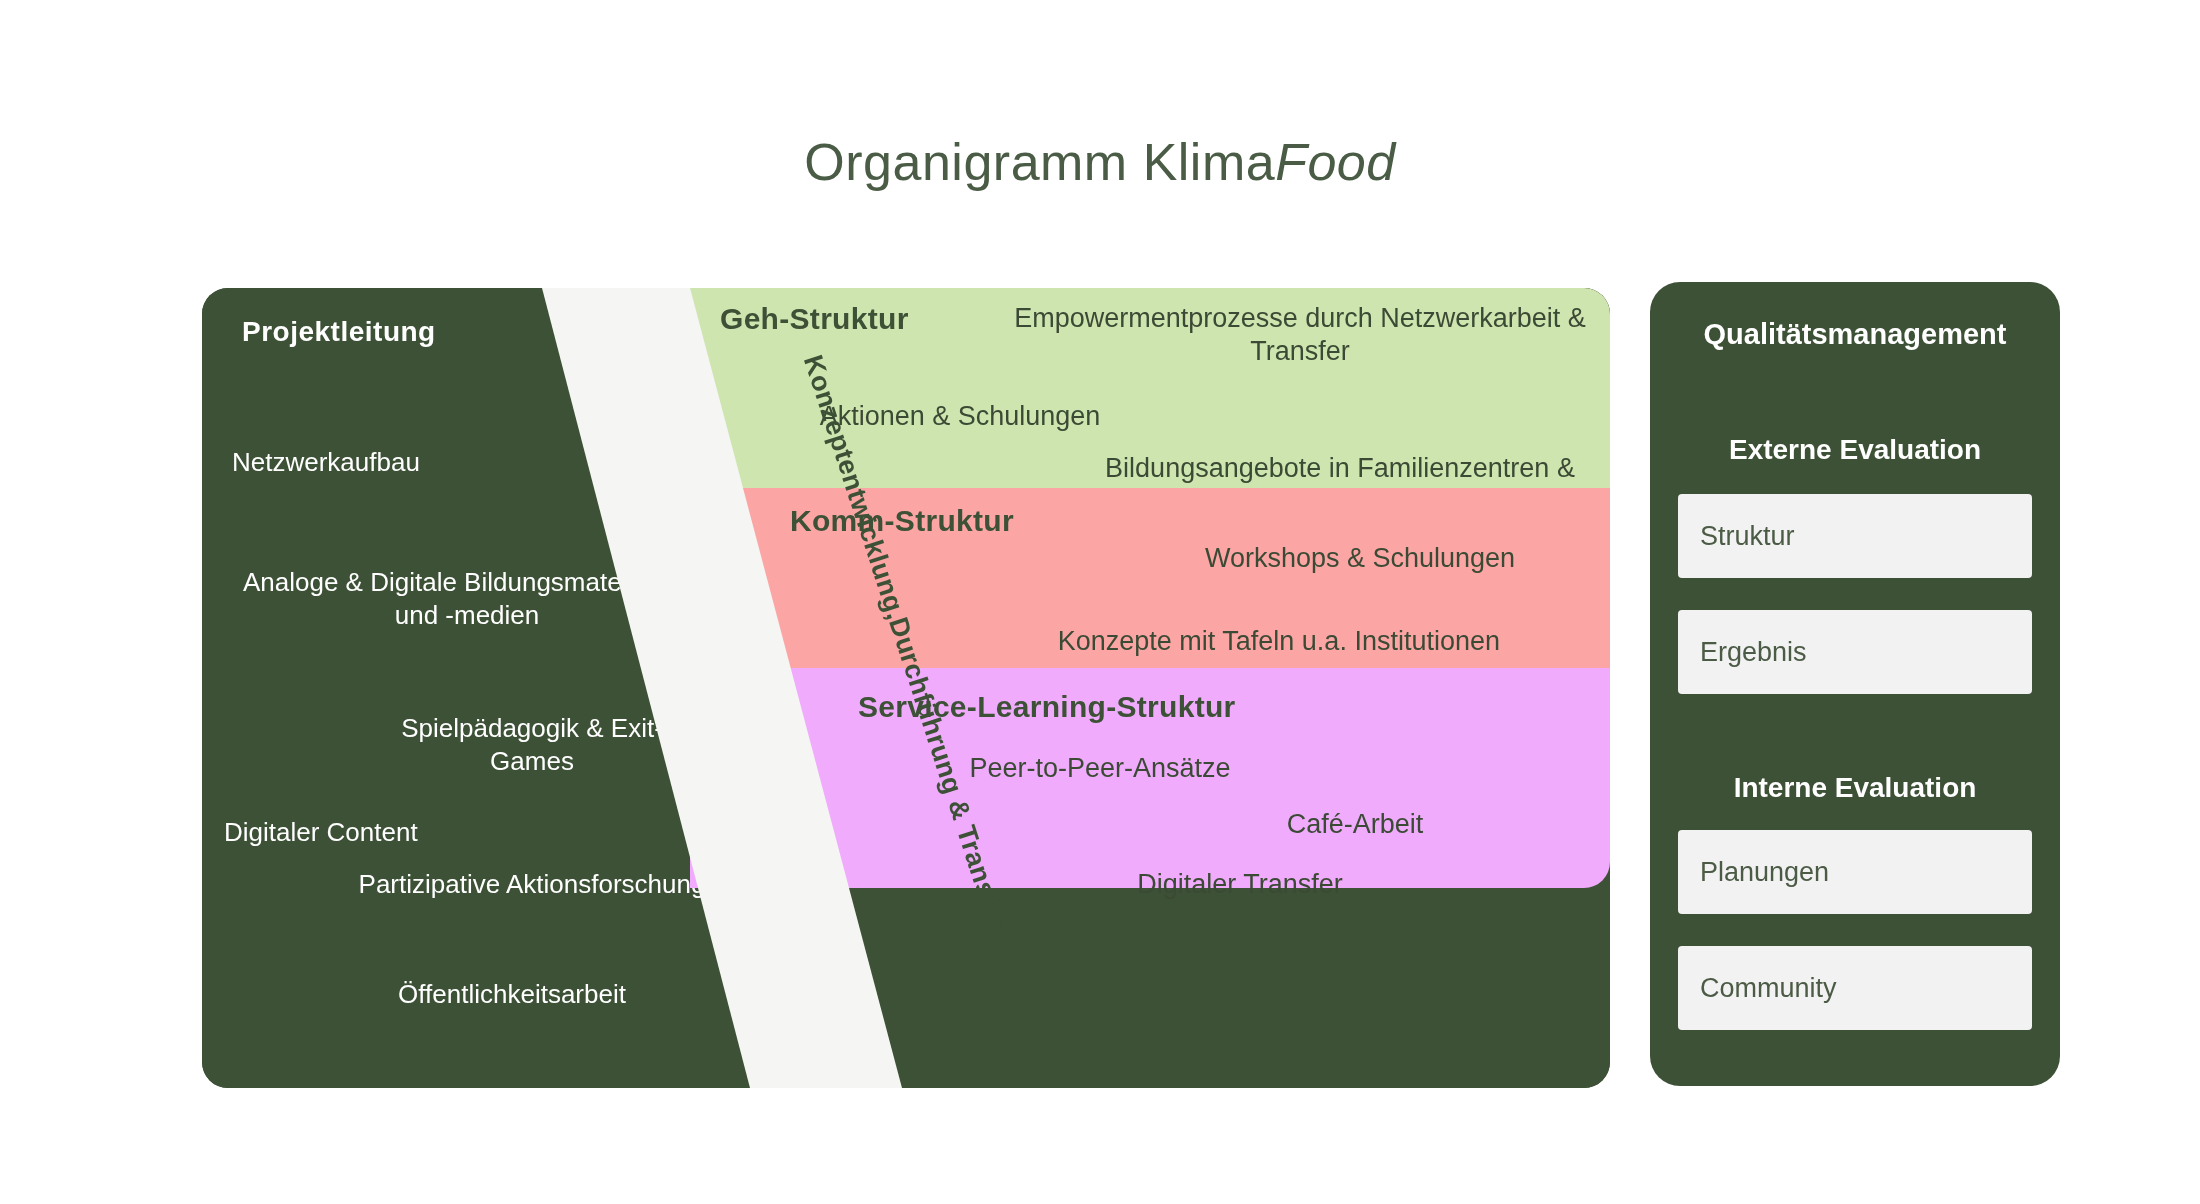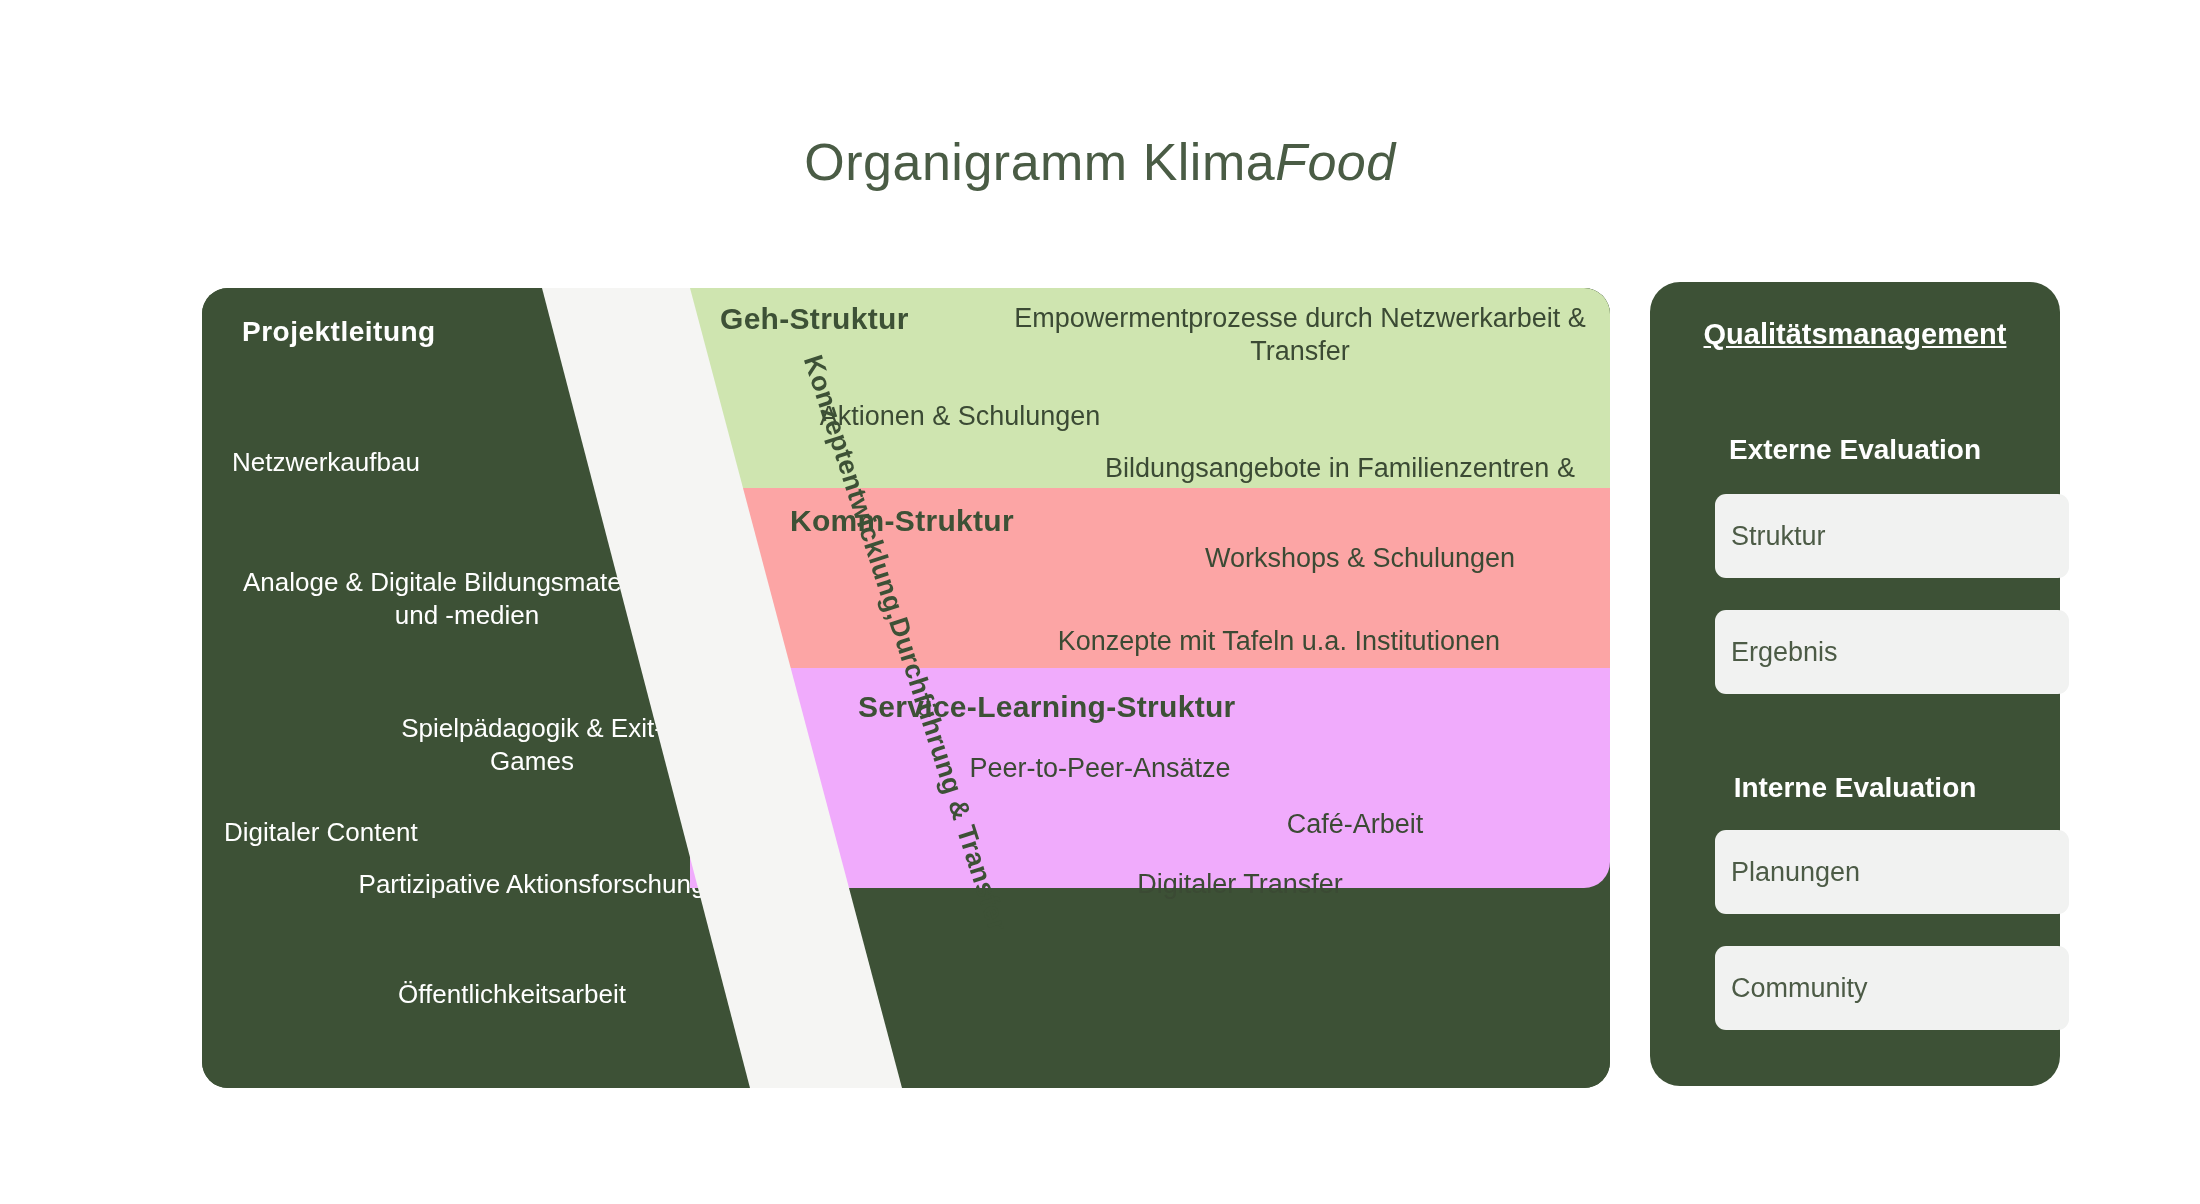--- a/index.html
+++ b/index.html
@@ -141,47 +141,45 @@
     border-radius: 30px;
   }
   #qm-title {
     position: absolute;
     left: 0; top: 36px;
     width: 410px;
     text-align: center;
     color: #ffffff;
     font-size: 29px;
     font-weight: bold;
-    text-decoration: underline;
   }
   .qm-section-title {
     position: absolute;
     left: 0;
     width: 410px;
     text-align: center;
     color: #ffffff;
     font-size: 28px;
     font-weight: bold;
   }
   #qm-sec-externe { top: 152px; }
   #qm-sec-interne { top: 490px; }
   .qm-item {
     position: absolute;
     left: 28px;
     width: 354px;
     height: 84px;
     background: #f1f2f1;
-    border-radius: 11px;
+    border-radius: 4px;
     color: #4c5b46;
     font-size: 27px;
     display: flex;
     align-items: center;
-    padding-left: 16px;
+    padding-left: 22px;
     box-sizing: border-box;
-    margin-left: 37px;
   }
   #qm-item-0 { top: 212px; }
   #qm-item-1 { top: 328px; }
   #qm-item-2 { top: 548px; }
   #qm-item-3 { top: 664px; }
 </style>
 </head>
 <body>
 
 <div id="diagram-title">

